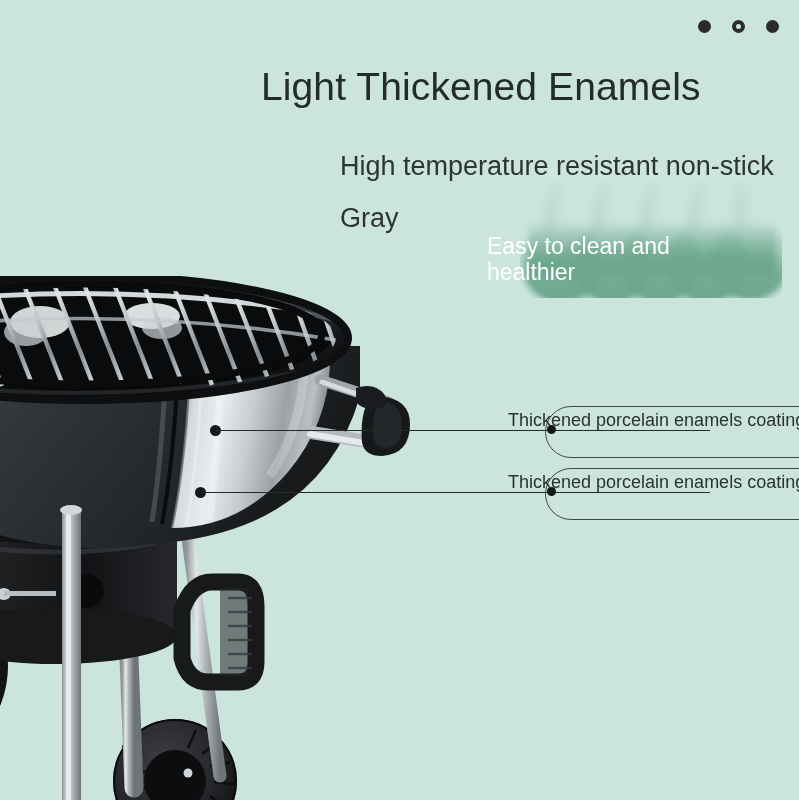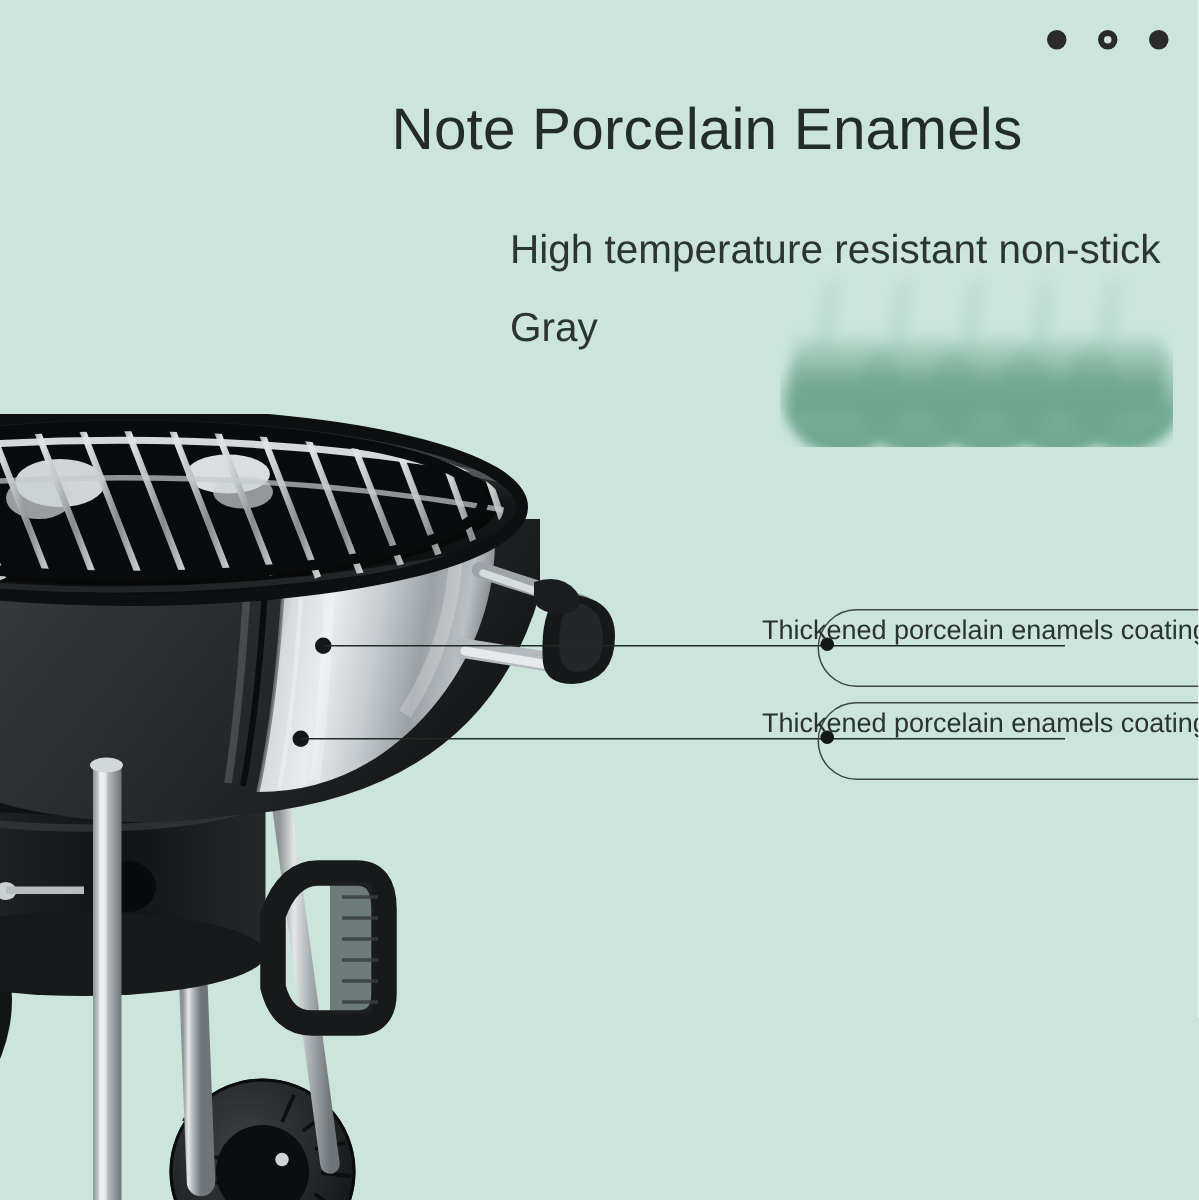--- a/index.html
+++ b/index.html
@@ -215,22 +215,23 @@
       <g filter="url(#streakBlur)" opacity="0.9">
         <path d="M30 0 L46 0 L34 70 L22 70 Z" fill="url(#streakFade)"></path>
         <path d="M78 0 L94 0 L82 70 L70 70 Z" fill="url(#streakFade)"></path>
         <path d="M126 0 L142 0 L130 70 L118 70 Z" fill="url(#streakFade)"></path>
         <path d="M173 0 L189 0 L177 70 L165 70 Z" fill="url(#streakFade)"></path>
         <path d="M218 0 L234 0 L222 68 L210 68 Z" fill="url(#streakFade)"></path>
       </g>
     </svg>
   </div>
 
-  <div id="title">Note Porcelain Enamels</div>
+  <div id="title">Light Thickened Enamels</div>
   <div id="subtitle">High temperature resistant non-stick Gray</div>
+  <div id="highlight">Easy to clean and healthier</div>
 
   <div id="product">
     <svg viewBox="0 0 520 524">
       <defs>
         <linearGradient id="bowlBlack" x1="0" y1="0" x2="1" y2="0.3">
           <stop offset="0%" stop-color="#4a4d50"></stop>
           <stop offset="26%" stop-color="#3b3e41"></stop>
           <stop offset="55%" stop-color="#2e3134"></stop>
           <stop offset="78%" stop-color="#24272a"></stop>
           <stop offset="100%" stop-color="#17191b"></stop>

